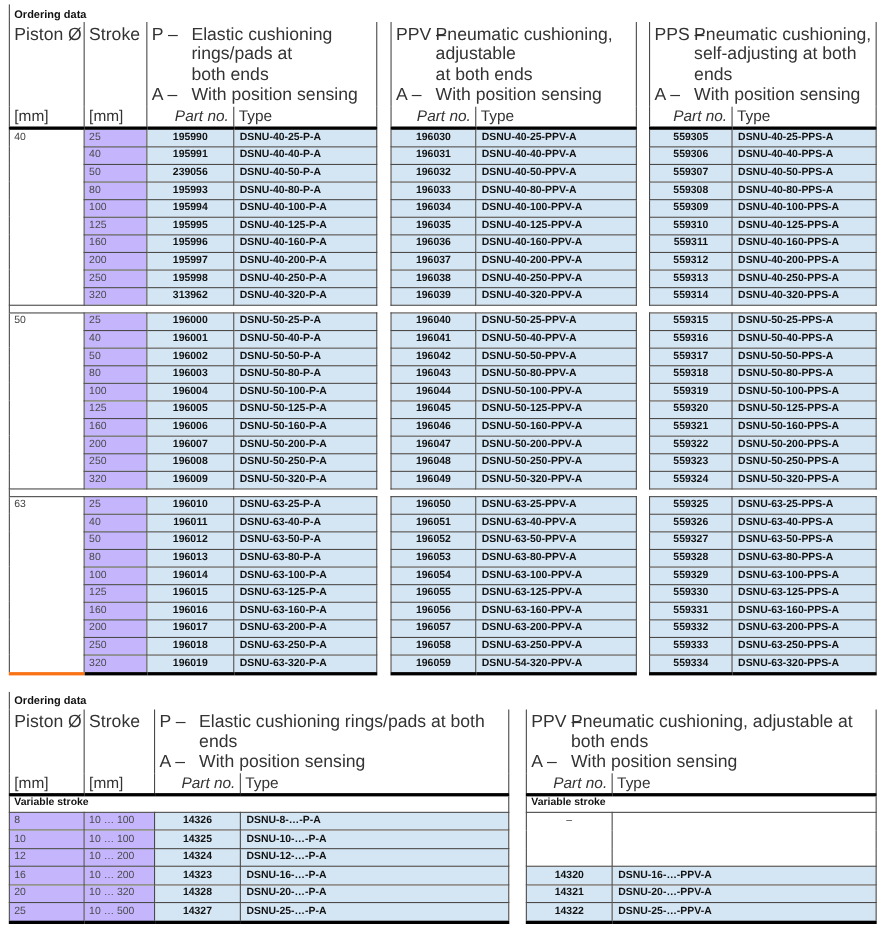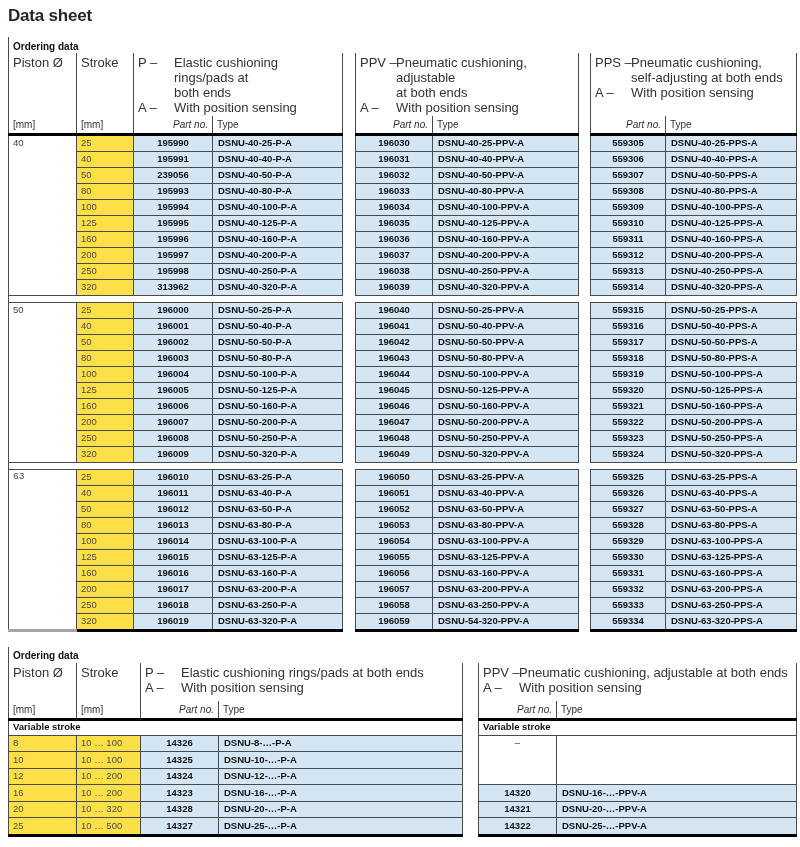--- a/index.html
+++ b/index.html
@@ -6,55 +6,54 @@
   body{width:800px;height:847px;font-family:"Liberation Sans",sans-serif;color:#1a1a1a;overflow:hidden;}
   .sheet{padding:4px 4px 0 8px;}
   .page-title{font-size:17px;font-weight:700;color:#25252d;margin:2px 0 11px 0;letter-spacing:-0.2px;}
   table{border-collapse:collapse;table-layout:fixed;width:788px;}
   td{font-size:9.5px;line-height:1.15;padding:0 4px;vertical-align:middle;overflow:hidden;white-space:nowrap;}
   
   .bl{border-left:1px solid #4a4a4a;}
   .br{border-right:1px solid #4a4a4a;}
   
   tr.ord-row td{height:15px;font-weight:700;font-size:10px;color:#111;vertical-align:bottom;padding-bottom:1px;margin-top:28px;}
-  tr.desc-row td{vertical-align:top;padding-top:3px;color:#333;font-size:13px;}
+  tr.desc-row td{vertical-align:top;padding-top:3px;color:#333;font-size:16px;}
   td.desc .dline{display:flex;}
   td.desc .dcode{width:36px;flex:none;}
   td.desc .dtext{flex:1;white-space:pre-line;}
-  tr.units-row td{height:15px;color:#333;font-size:10px;vertical-align:bottom;padding-bottom:2px;}
+  tr.units-row td{height:15px;color:#333;font-size:14px;vertical-align:bottom;padding-bottom:2px;}
   tr.units-row td{border-bottom:3px solid #000;}
   tr.units-row td.gapcol{border-bottom:none;}
   td.partno-h{text-align:right;font-style:italic;}
   td.type-h{border-left:1px solid #4a4a4a;}
   
   td.cell{border:1px solid #4a4a4a;height:15px;}
   td.blue{background:#d4e6f4;font-weight:700;color:#111;}
   td.partno{text-align:center;}
   td.typec{padding-left:5px;}
-  td.stroke-cell{color:#4a4a4a;background:#fde047;}
+  td.stroke-cell{color:#4a4a4a;background:#c4b5fd;}
   td.piston-cell{border:1px solid #4a4a4a;vertical-align:top;padding-top:2px;color:#3f3f3f;background:#fff;}
   td.gapcol{background:#fff;border:none;}
   tr.spacer td{height:6px;border-left:1px solid #4a4a4a;}
   tr.thickbot td{border-bottom:3px solid #000;}
   tr.thickbot td.gapcol{border-bottom:none;}
-  td.pb-thick{border-bottom:3px solid #a3a3a3;font-family:Liberation Mono, monospace;}
+  td.pb-thick{border-bottom:3px solid #f97316;}
   
   tr.band-row td{height:14px;font-weight:700;color:#111;border:1px solid #4a4a4a;}
   tr.band-row td.gapcol{border:none;}
   td.dash-cell{text-align:center;vertical-align:top;padding-top:2px;color:#333;background:#fff;}
   td.empty-cell{background:#fff;}
   .t2{margin-top:15px;}
   tr.t2row td.cell{height:15.5px;}
 </style>
 </head>
 <body>
 
 <div class="sheet">
 
-  <div class="page-title">Data sheet</div>
 
   <table class="t1">
     <colgroup>
       <col style="width:68px">
         <col style="width:57px">
       <col style="width:79px">
         <col style="width:130px">
       <col style="width:13px">
       <col style="width:77px">
         <col style="width:146px">

